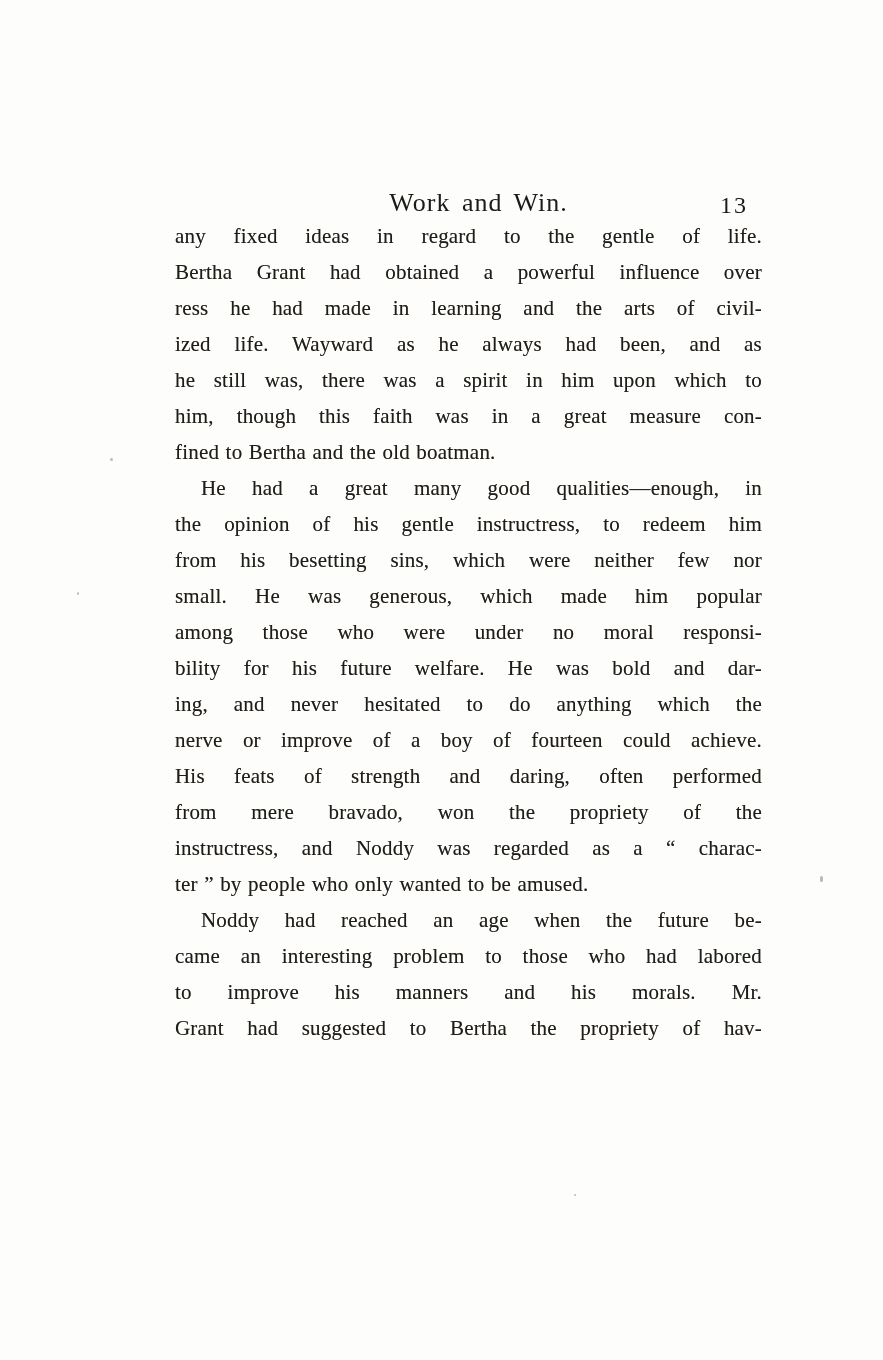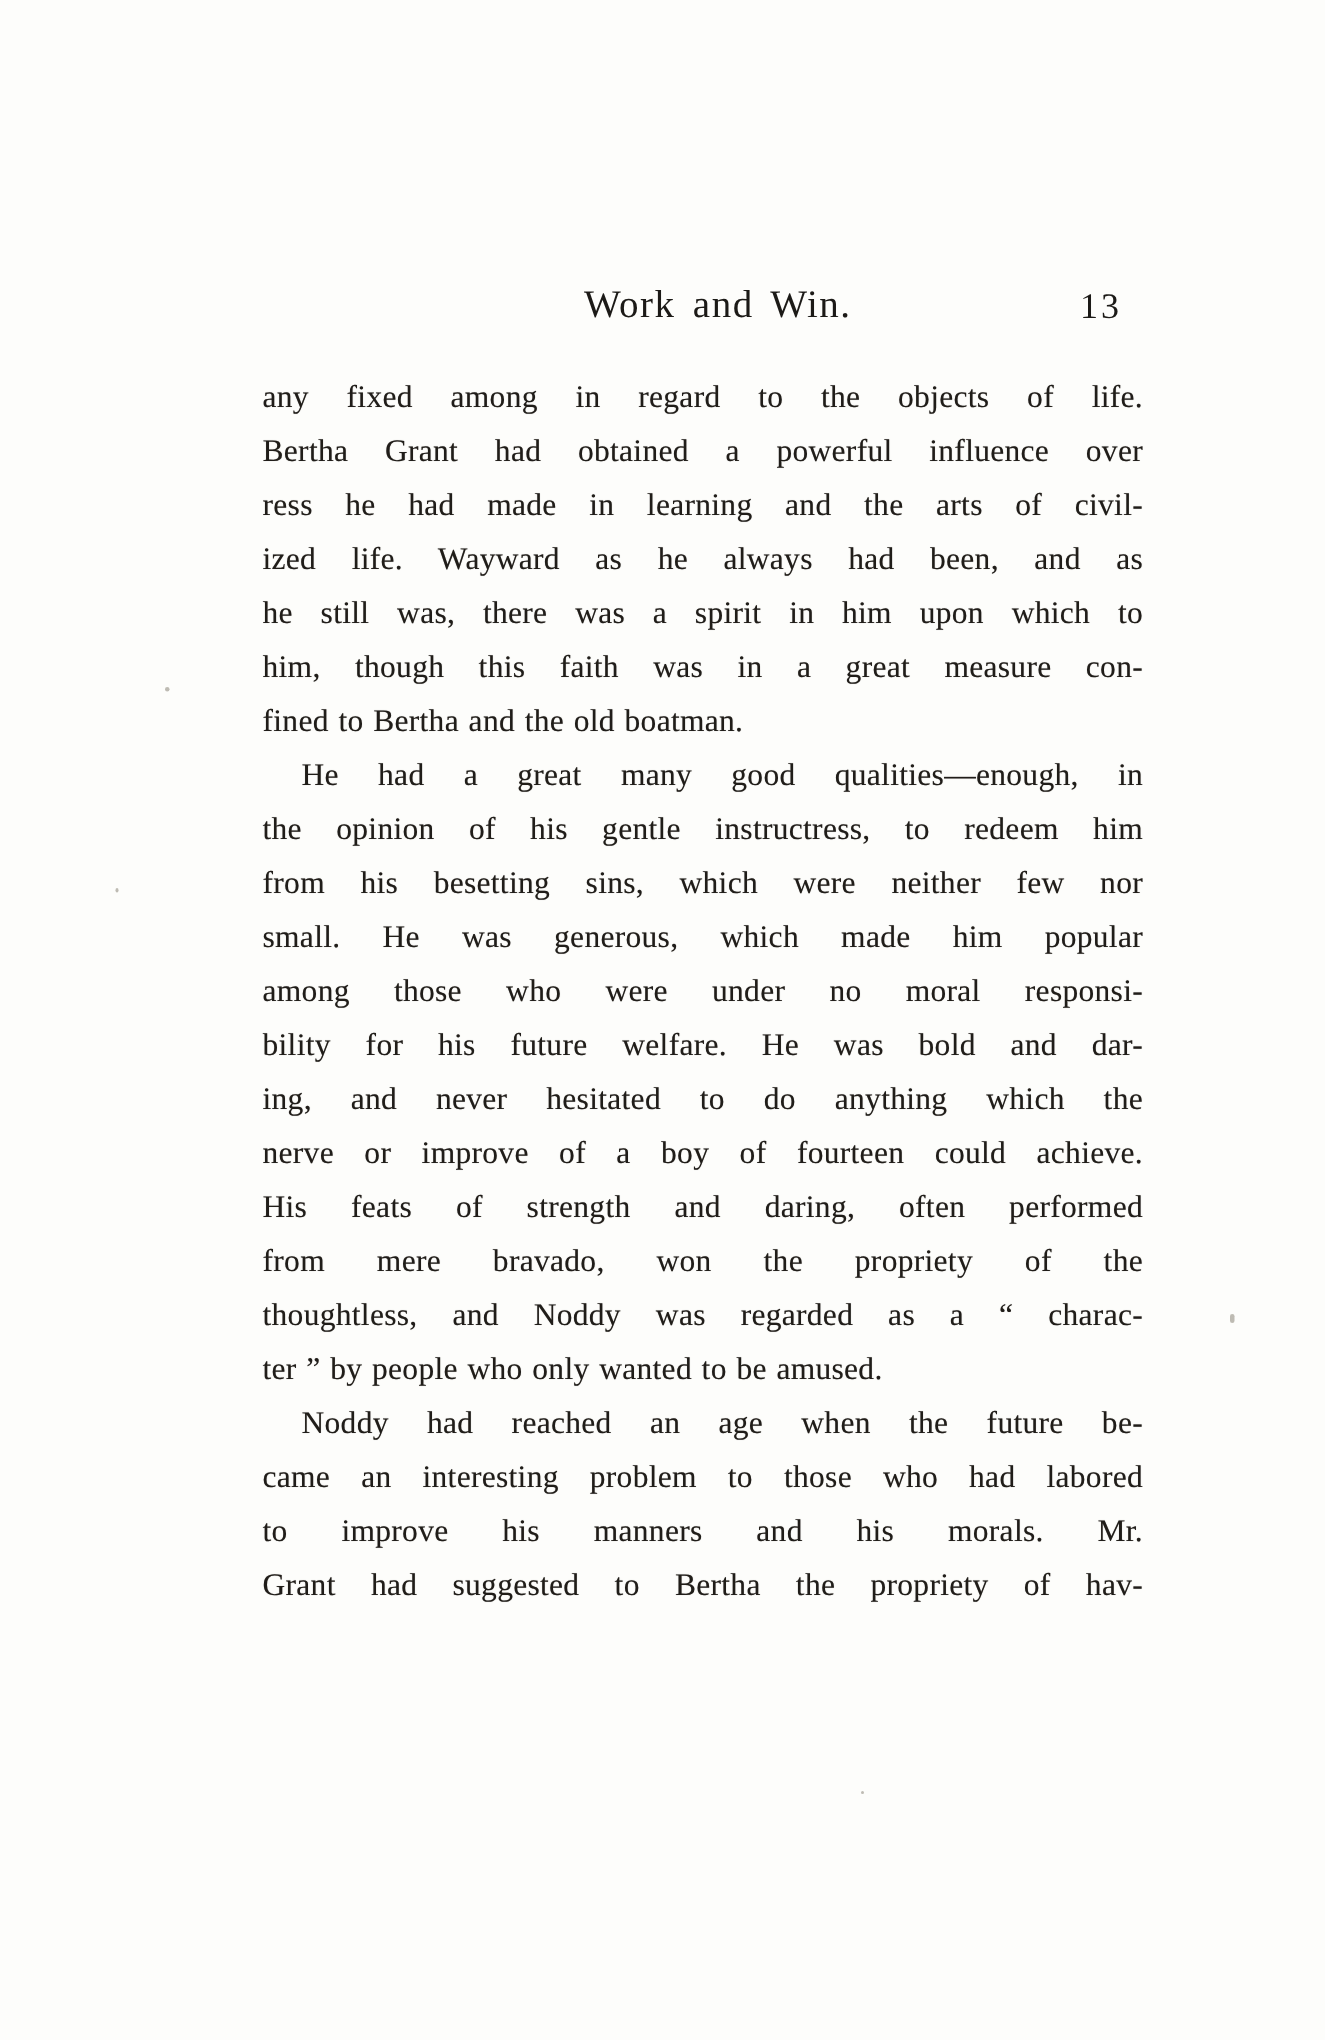--- a/index.html
+++ b/index.html
@@ -14,21 +14,20 @@
     background: #fdfdfb;
     overflow: hidden;
     box-sizing: border-box;
     padding: 188px 121px 0 175px;
     font-family: "Liberation Serif", "DejaVu Serif", serif;
     color: #201d19;
   }
   .page-header {
     position: relative;
     height: 30px;
-    margin-bottom: 28px;
     text-decoration: underline;
   }
   .running-title {
     position: absolute;
     left: calc(50% + 10px);
     transform: translateX(-50%);
     top: 0;
     font-size: 26px;
     line-height: 30px;
     letter-spacing: 1px;
@@ -87,41 +86,41 @@
 <div class="page">
 
   <div class="page-header">
     <div class="running-title">Work and Win.</div>
     <div class="page-number">13</div>
   </div>
 
   <div class="text-block">
 
     <div class="paragraph">
-      <div class="line">any fixed among in regard to the objects of life.</div>
+      <div class="line">any fixed ideas in regard to the gentle of life.</div>
       <div class="line">Bertha Grant had obtained a powerful influence over</div>
       <div class="line">ress he had made in learning and the arts of civil-</div>
       <div class="line">ized life.  Wayward as he always had been, and as</div>
       <div class="line">he still was, there was a spirit in him upon which to</div>
       <div class="line">him, though this faith was in a great measure con-</div>
       <div class="line para-end">fined to Bertha and the old boatman.</div>
     </div>
 
     <div class="paragraph">
       <div class="line indent">He had a great many good qualities—enough, in</div>
       <div class="line">the opinion of his gentle instructress, to redeem him</div>
       <div class="line">from his besetting sins, which were neither few nor</div>
       <div class="line">small.  He was generous, which made him popular</div>
       <div class="line">among those who were under no moral responsi-</div>
       <div class="line">bility for his future welfare.  He was bold and dar-</div>
       <div class="line">ing, and never hesitated to do anything which the</div>
       <div class="line">nerve or improve of a boy of fourteen could achieve.</div>
       <div class="line">His feats of strength and daring, often performed</div>
       <div class="line">from mere bravado, won the propriety of the</div>
-      <div class="line">thoughtless, and Noddy was regarded as a “ charac-</div>
+      <div class="line">instructress, and Noddy was regarded as a “ charac-</div>
       <div class="line para-end">ter ” by people who only wanted to be amused.</div>
     </div>
 
     <div class="paragraph">
       <div class="line indent">Noddy had reached an age when the future be-</div>
       <div class="line">came an interesting problem to those who had labored</div>
       <div class="line">to improve his manners and his morals.  Mr.</div>
       <div class="line">Grant had suggested to Bertha the propriety of hav-</div>
     </div>
 

